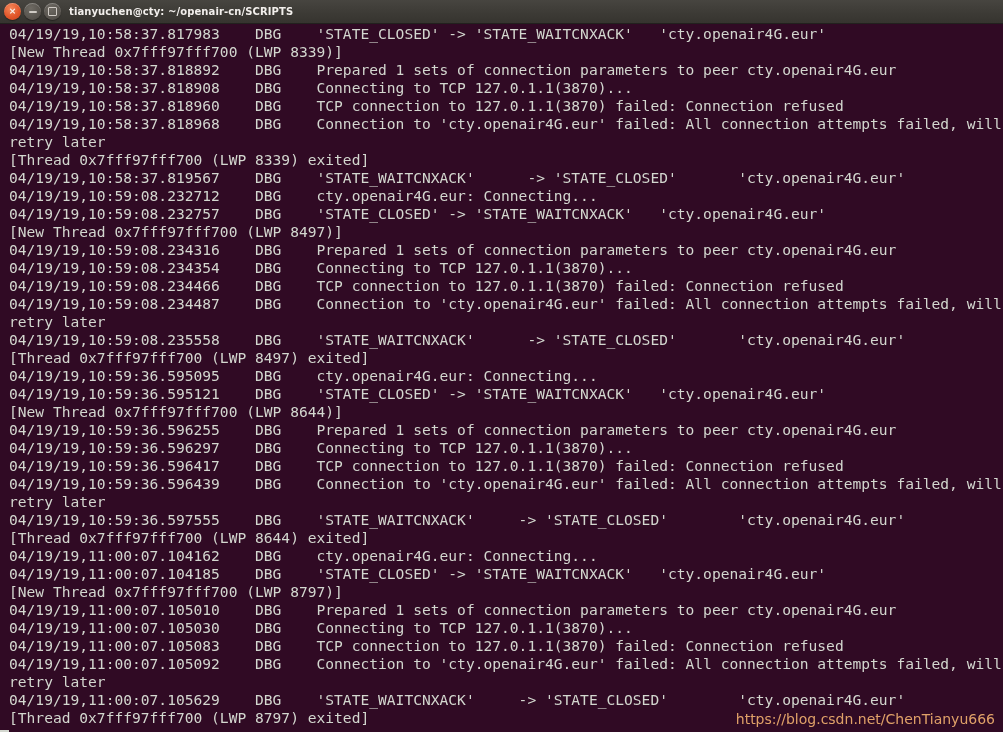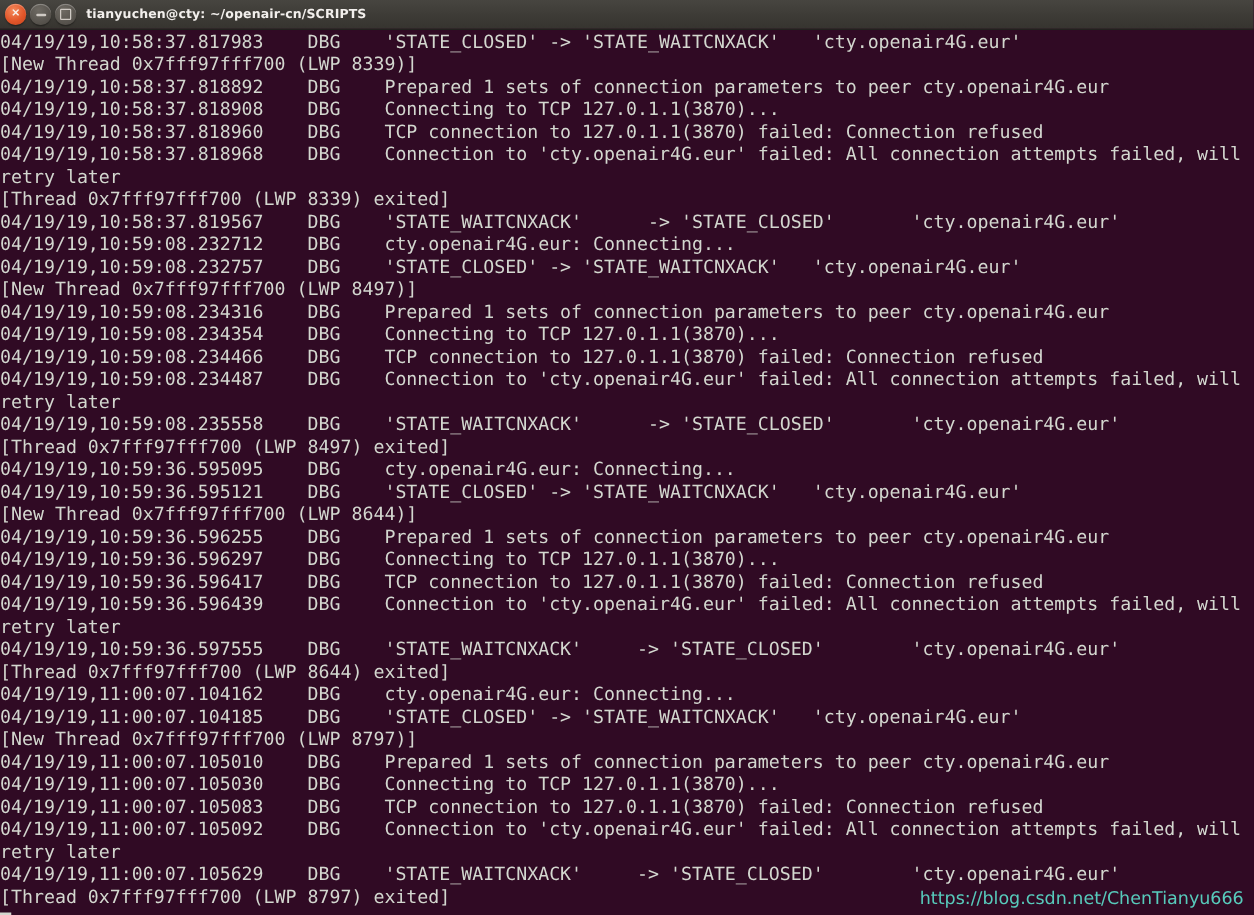--- a/index.html
+++ b/index.html
@@ -97,20 +97,21 @@
   #lines {
     position: absolute;
     top: 1px;
     left: 0;
     white-space: pre;
     font-family: "DejaVu Sans Mono", "Liberation Mono", monospace;
     font-size: 14.6px;
     line-height: 18px;
     color: #d3d7cf;
     letter-spacing: 0px;
+    padding-left: 9px;
   }
   .ln {
     height: 18px;
     white-space: pre;
     display: block;
   }
 
   
   #cursor {
     position: absolute;
@@ -119,21 +120,21 @@
     width: 9px;
     height: 13px;
     background: #d3d7cf;
   }
 
   
   #watermark {
     position: absolute;
     right: 8px;
     bottom: 5px;
-    color: #5eead4;
+    color: #fdba74;
     font-family: "DejaVu Sans", "Liberation Sans", sans-serif;
     font-size: 14px;
     opacity: 0.86;
     white-space: nowrap;
     pointer-events: none;
   }
 </style>
 </head>
 <body>
 

